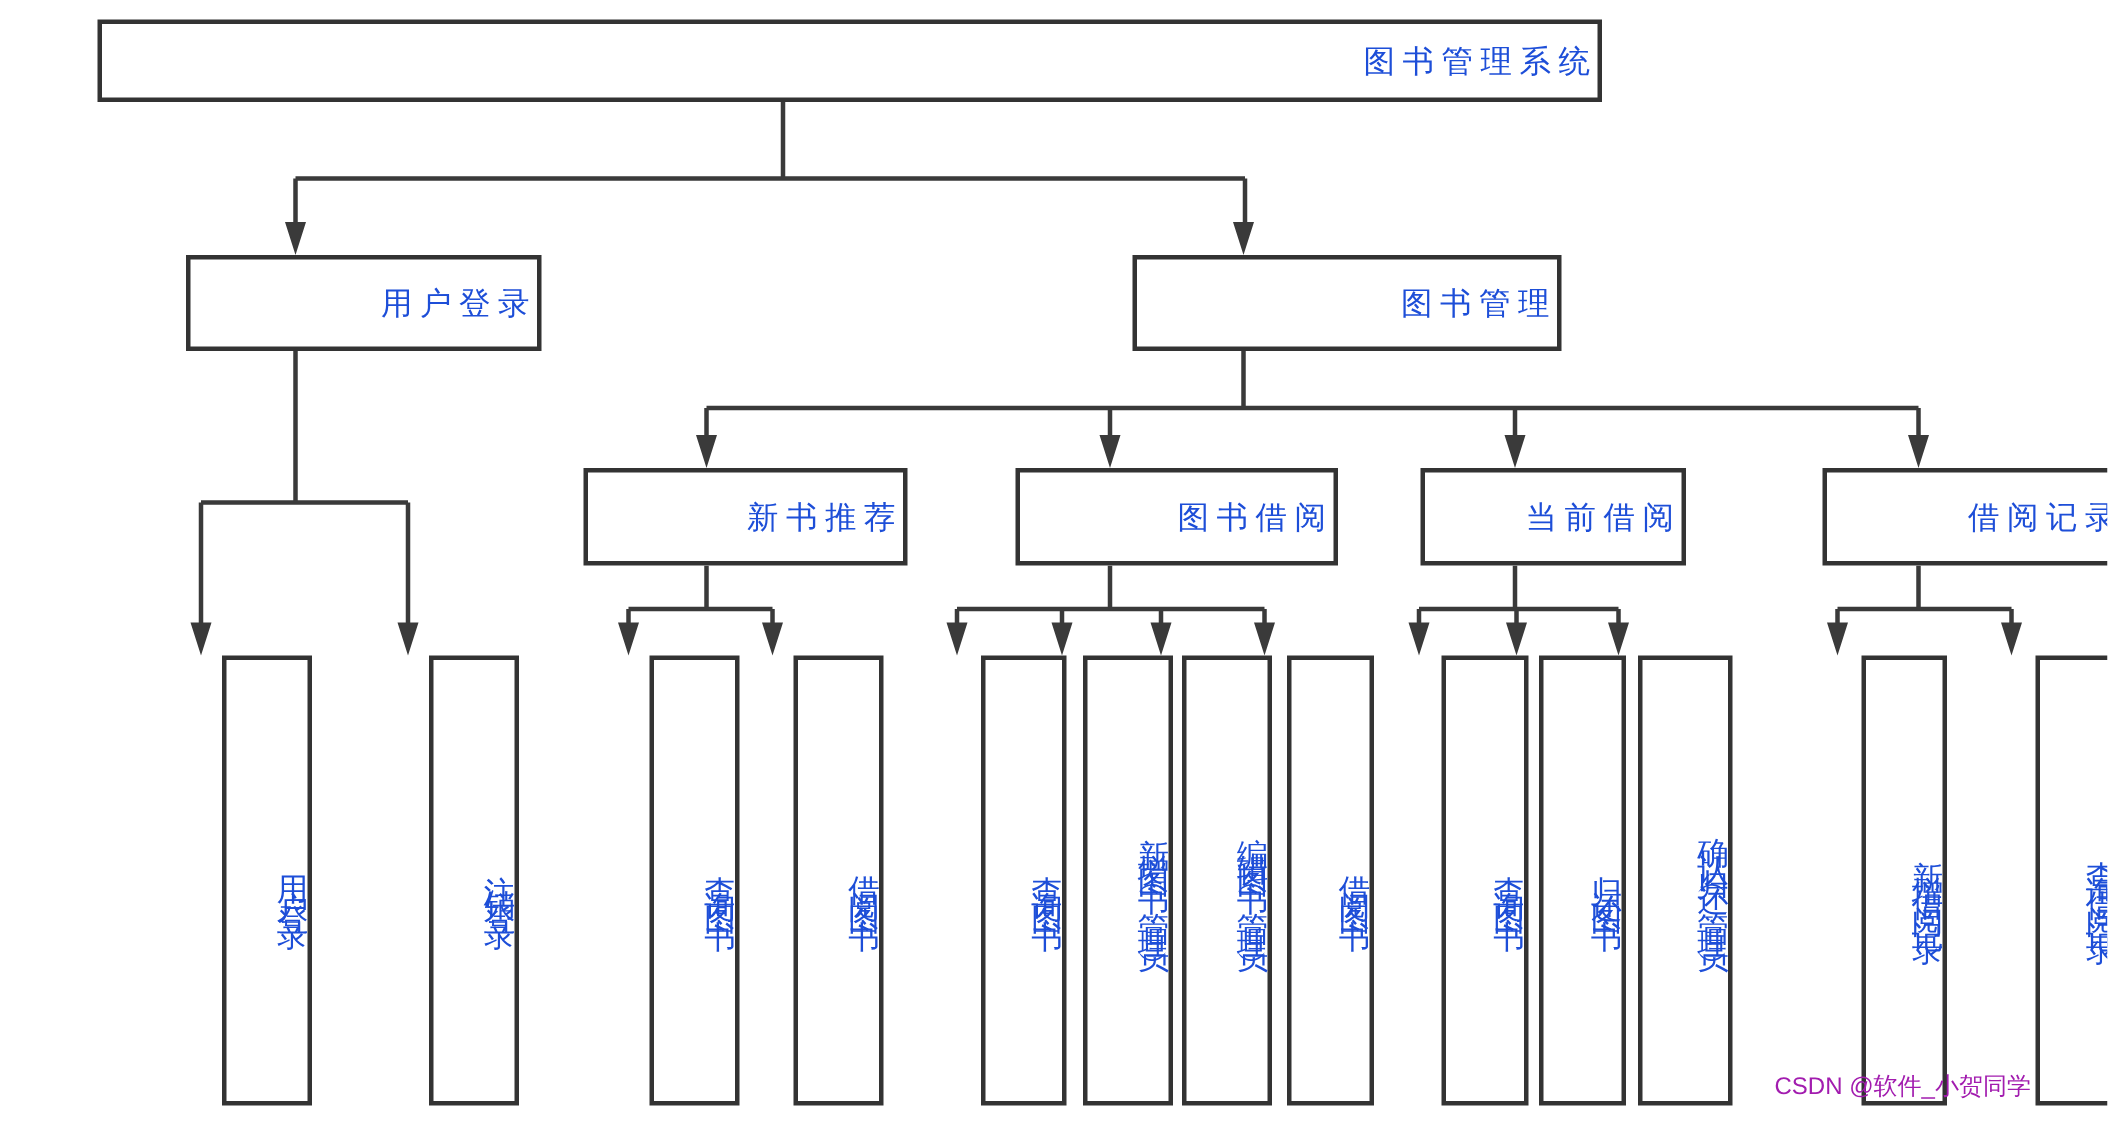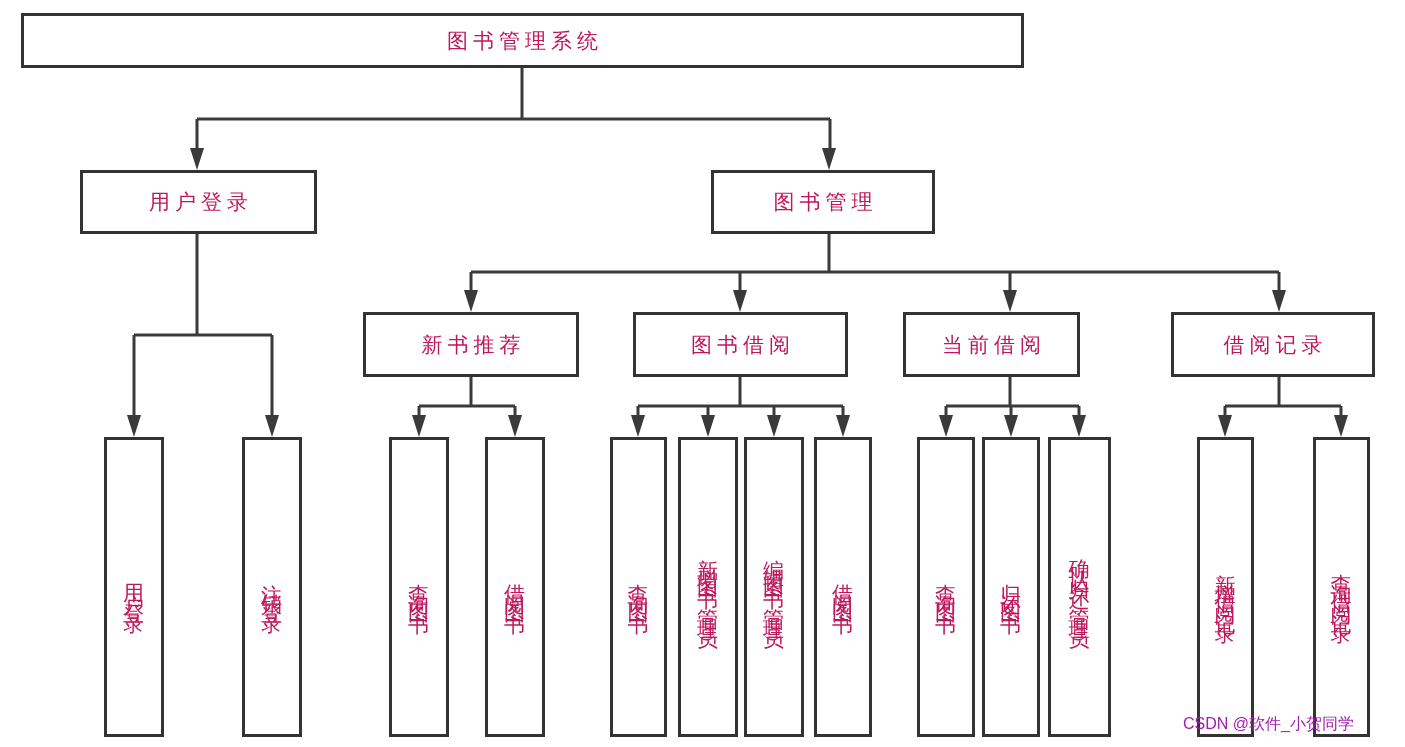--- a/index.html
+++ b/index.html
@@ -20,25 +20,26 @@
     left: 0; top: 0;
     width: 1405px;
     height: 747px;
     z-index: 0;
   }
   .box {
     position: absolute;
     box-sizing: border-box;
     background: #ffffff;
     border: 3px solid #333333;
-    color: #be185d;
+    color: #1d4ed8;
     display: flex;
     align-items: center;
-    justify-content: center;
+    justify-content: flex-end;
     z-index: 1;
+    margin-left: 44px;
   }
   .hlabel {
     font-size: 21px;
     letter-spacing: 5px;
     text-indent: 5px;
     white-space: nowrap;
   }
   .vbox .vlabel {
     writing-mode: vertical-rl;
     text-orientation: mixed;
@@ -89,25 +90,25 @@
       M1218 415 h14 l-7 22 z M1334 415 h14 l-7 22 z"></path>
   </svg>
 
   <div class="box" style="left:21px; top:13px; width:1003px; height:55px;">
     <span class="hlabel">图书管理系统</span>
   </div>
 
   <div class="box" style="left:80px; top:170px; width:237px; height:64px;">
     <span class="hlabel">用户登录</span>
   </div>
-  <div class="box" style="left:711px; top:170px; width:224px; height:64px;">
+  <div class="box" style="left:711px; top:170px; width:286px; height:64px;">
     <span class="hlabel">图书管理</span>
   </div>
 
-  <div class="box" style="left:363px; top:312px; width:216px; height:65px;">
+  <div class="box" style="left:345px; top:312px; width:216px; height:65px;">
     <span class="hlabel">新书推荐</span>
   </div>
   <div class="box" style="left:633px; top:312px; width:215px; height:65px;">
     <span class="hlabel">图书借阅</span>
   </div>
   <div class="box" style="left:903px; top:312px; width:177px; height:65px;">
     <span class="hlabel">当前借阅</span>
   </div>
   <div class="box" style="left:1171px; top:312px; width:204px; height:65px;">
     <span class="hlabel">借阅记录</span>

